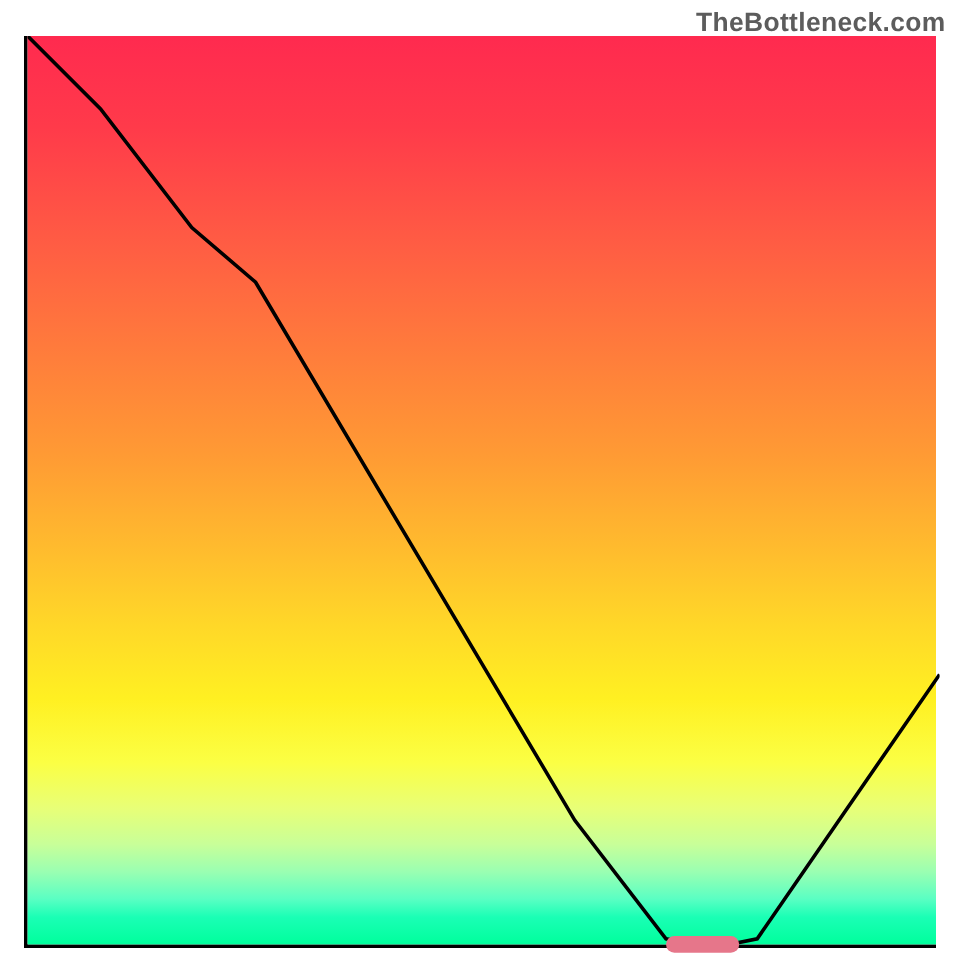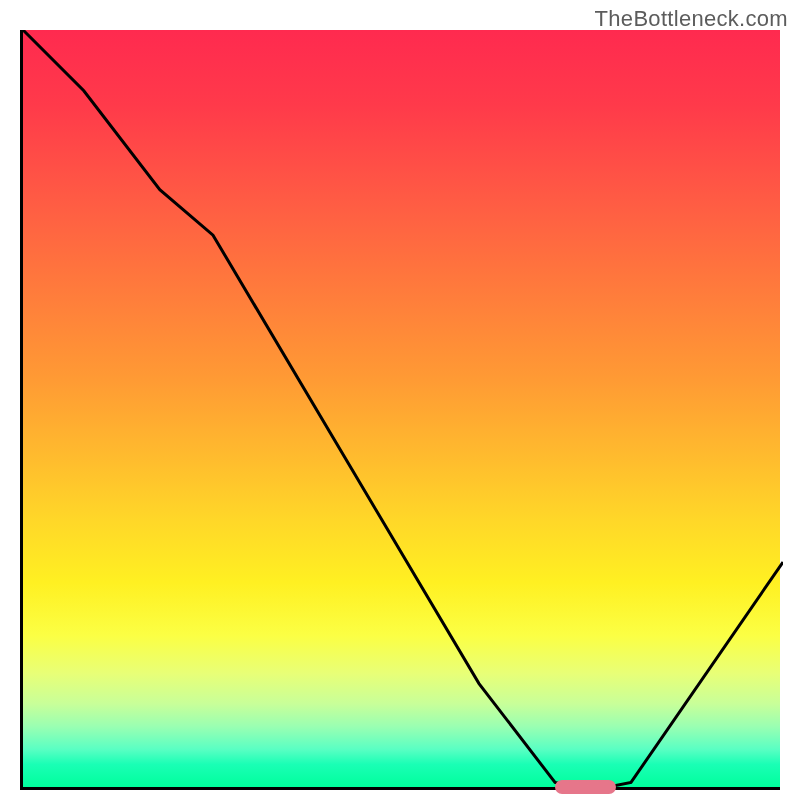--- a/index.html
+++ b/index.html
@@ -8,21 +8,21 @@
     height: 800px;
     background: #fff;
     font-family: Arial, sans-serif;
     position: relative;
   }
   .watermark {
     position: absolute;
     top: 6px;
     right: 12px;
     font-size: 22px;
-    font-weight: 400;
+    font-weight: 700;
     color: #5c5c5c;
     letter-spacing: 0.3px;
   }
   .chart-area {
     position: absolute;
     left: 20px;
     top: 30px;
     width: 760px;
     height: 760px;
     border-left: 3px solid #000;

